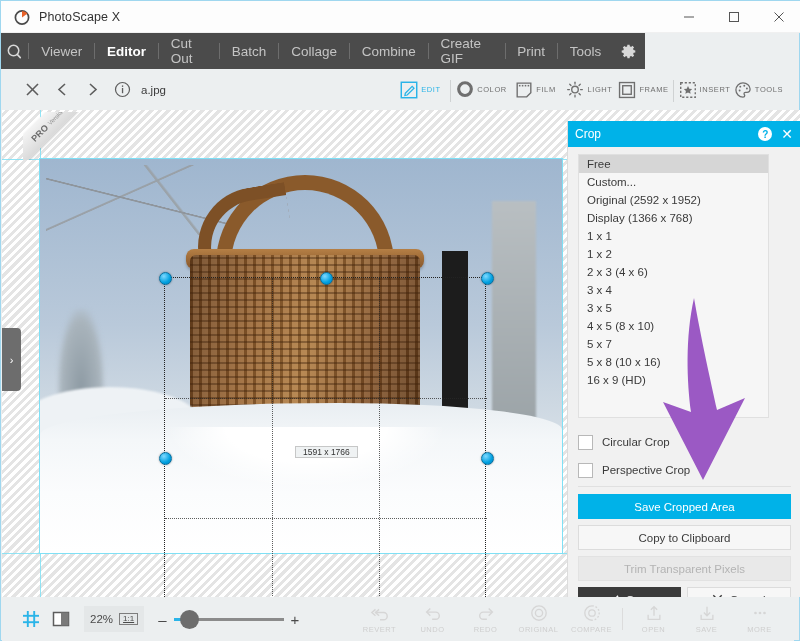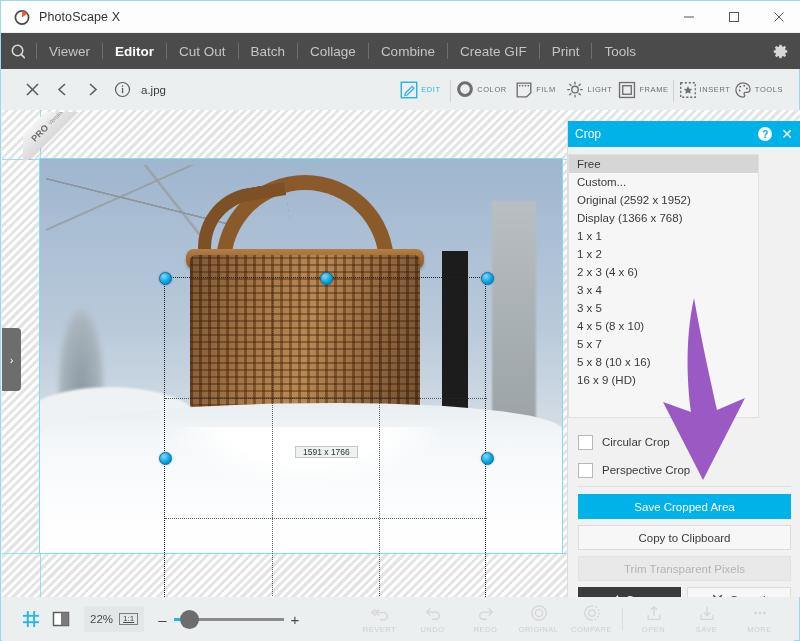--- a/index.html
+++ b/index.html
@@ -15,21 +15,21 @@
   
   .titlebar{position:absolute;left:0;top:0;width:800px;height:32px;background:#fdfdfd;
             display:flex;align-items:center;box-sizing:border-box;border-bottom:1px solid #f0f0f0;text-align:center;}
   .tb-logo{margin-left:11px;width:20px;height:20px;position:relative;}
   .tb-title{margin-left:7px;font-size:12.5px;color:#333;letter-spacing:.1px;}
   .tb-btns{margin-left:auto;display:flex;height:32px;}
   .tb-btn{width:45px;height:32px;display:flex;align-items:center;justify-content:center;
           color:#555;font-size:13px;}
 
   
-  .menubar{position:absolute;left:0;top:32px;width:800px;height:36px;background:#4b4b4b;
+  .menubar{position:absolute;left:0;top:32px;width:644px;height:36px;background:#4b4b4b;
            display:flex;align-items:center;box-sizing:border-box;}
   .mb-logo{width:34px;height:36px;display:flex;align-items:center;justify-content:center;}
   .mb-sep{width:1px;height:16px;background:#6d6d6d;margin:0 1px;}
   .mb-item{padding:0 11px;height:36px;display:flex;align-items:center;font-size:13.5px;color:#c4c4c4;}
   .mb-item.active{color:#ffffff;font-weight:bold;}
   .mb-gear{margin-left:auto;width:42px;height:36px;display:flex;align-items:center;justify-content:center;}
 
   
   .filebar{position:absolute;left:0;top:68px;width:788px;height:41px;background:#eceff0;
            display:flex;align-items:center;box-sizing:border-box;}
@@ -115,21 +115,21 @@
 
   
   .panel{position:absolute;left:566px;top:120px;width:233px;height:476px;background:#f1f1f1;
       box-sizing:border-box;border-left:1px solid #dcdcdc;}
   .p-head{height:26px;background:#00b2e8;display:flex;align-items:center;padding:0 7px;}
   .p-title{color:#fff;font-size:12px;}
   .p-head-r{margin-left:auto;display:flex;align-items:center;gap:9px;}
   .p-q{width:14px;height:14px;border-radius:50%;background:#fff;color:#00b2e8;font-size:10px;
       font-weight:bold;display:flex;align-items:center;justify-content:center;}
   .p-x{color:#fff;font-size:14px;line-height:1;}
-  .listbox{position:absolute;left:0;top:33px;width:191px;height:264px;background:#f6f6f6;
+  .listbox{position:absolute;left:10px;top:33px;width:191px;height:264px;background:#f6f6f6;
       border:1px solid #e0e0e0;box-sizing:border-box;overflow:hidden;}
   .li{height:18px;line-height:18px;padding-left:8px;font-size:11.5px;color:#3a3a3a;white-space:nowrap;}
   .li.sel{background:#d6d6d6;}
   .checks{position:absolute;left:10px;top:307px;width:213px;}
   .ck{display:flex;align-items:center;height:28px;gap:9px;}
   .ckbox{width:13px;height:13px;background:#fff;border:1px solid #b8b8b8;}
   .cklbl{font-size:11.5px;color:#3a3a3a;}
   .hr{position:absolute;left:10px;top:365px;width:213px;height:1px;background:#e0e0e0;}
   .btns{position:absolute;left:10px;top:373px;width:213px;}
   .btn{height:25px;display:flex;align-items:center;justify-content:center;font-size:11.5px;margin-bottom:6px;}

